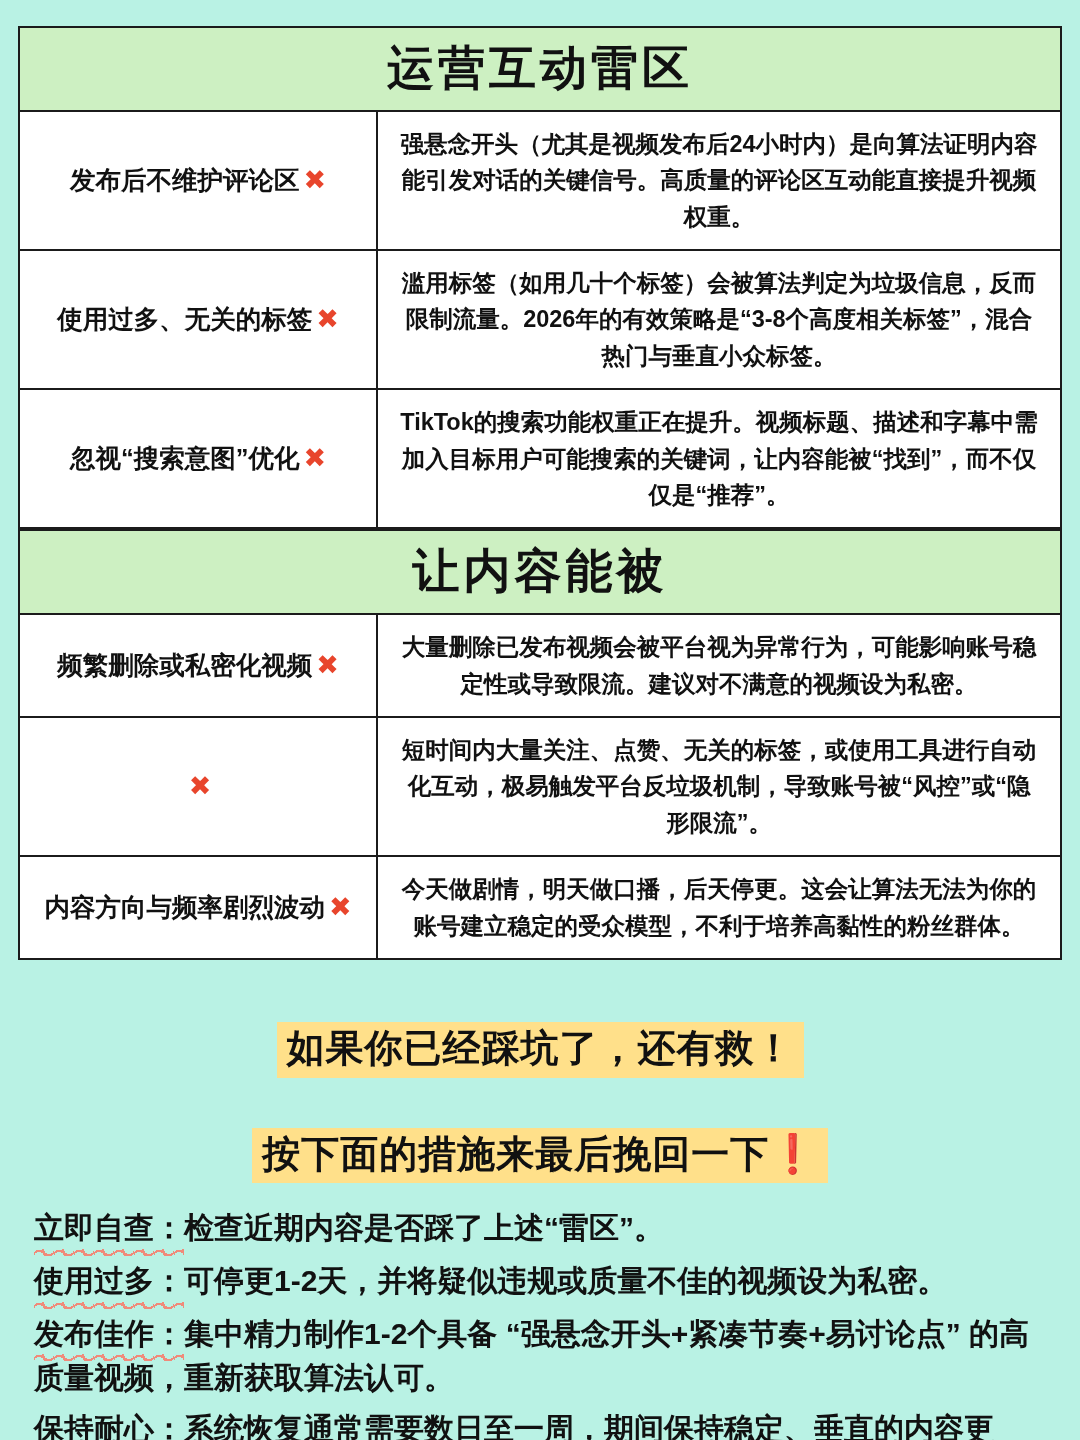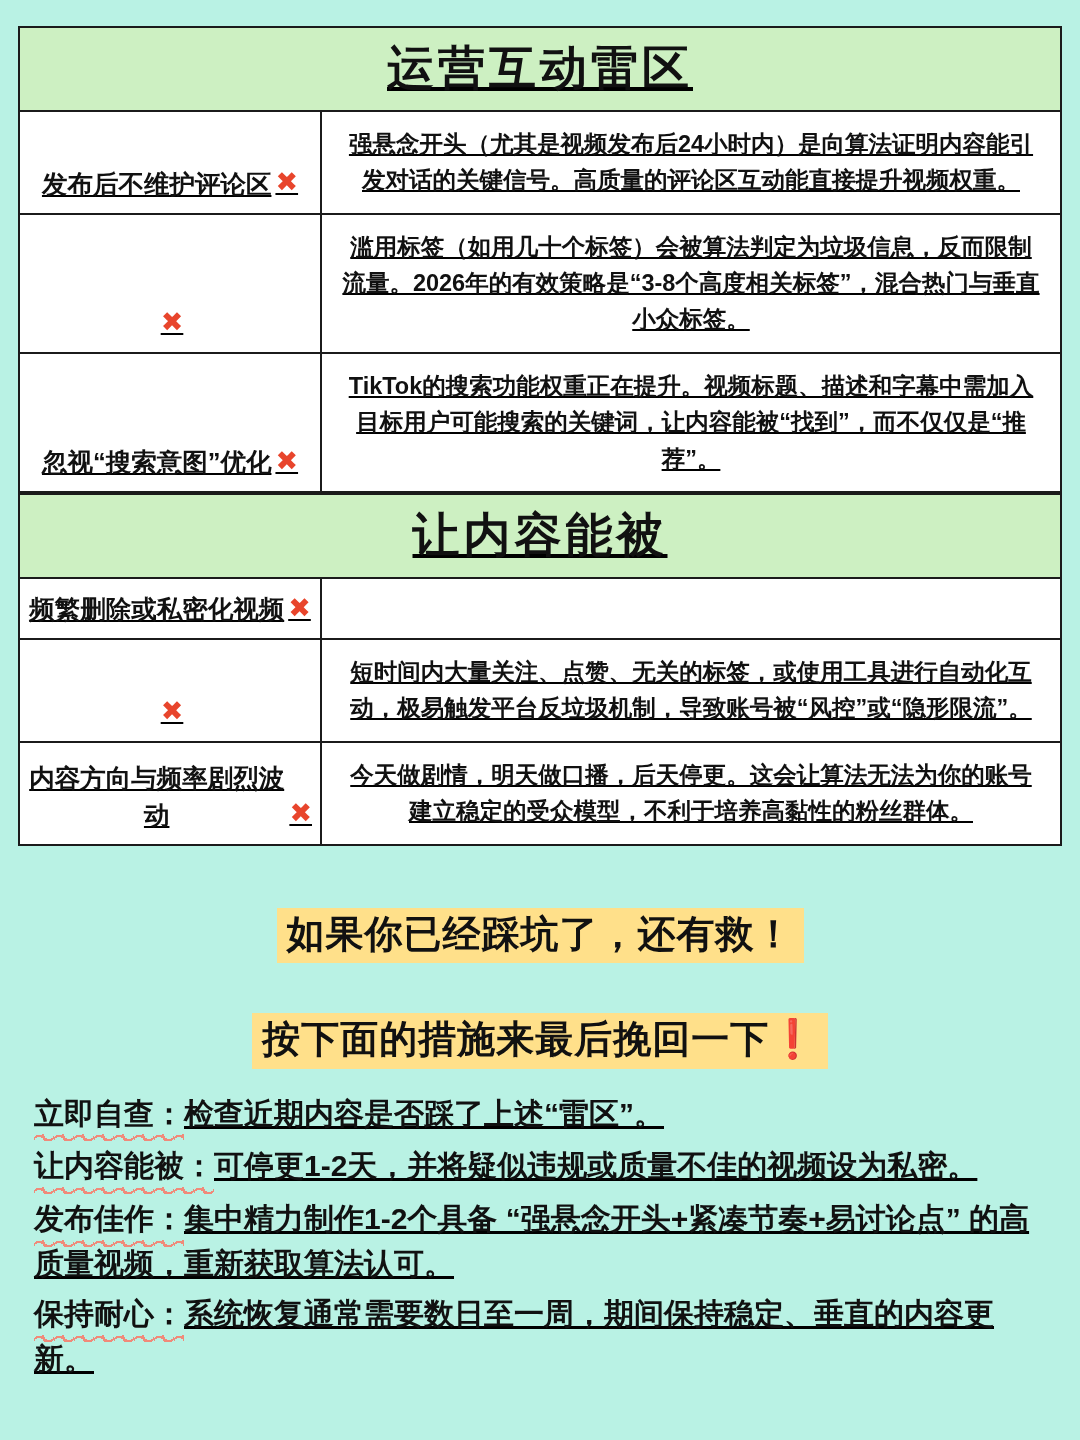--- a/index.html
+++ b/index.html
@@ -12,21 +12,20 @@
     background: #b9f2e4;
     font-family: "Liberation Sans", "DejaVu Sans", sans-serif;
     overflow: hidden;
   }
   .page {
     width: 1080px;
     height: 1440px;
     position: relative;
     box-sizing: border-box;
     padding: 26px 18px 0 18px;
-    text-decoration: underline;
   }
 
   
   .section {
     width: 1044px;
     margin: 0 auto;
     border: 2px solid #1b1b1b;
     border-bottom: none;
     box-sizing: border-box;
     background: #ffffff;
@@ -46,25 +45,25 @@
   }
 
   .row {
     display: flex;
     border-bottom: 2px solid #1b1b1b;
     background: #fff;
   }
   .section.last .row:last-child { border-bottom: none; }
 
   .cell-left {
-    width: 302px;
+    width: 358px;
     box-sizing: border-box;
     border-right: 2px solid #1b1b1b;
     display: flex;
-    align-items: flex-end;
+    align-items: center;
     justify-content: center;
     text-align: center;
     padding: 10px 8px;
     font-weight: bold;
     font-size: 25.5px;
     line-height: 1.45;
     color: #111;
   }
   .cell-left .x {
     color: #e8452c;
@@ -150,20 +149,21 @@
         <span>发布后不维护评论区</span>
           <span class="x">✖</span>
       </div>
       <div class="cell-right">
         <span>强悬念开头（尤其是视频发布后24小时内）是向算法证明内容能引发对话的关键信号。高质量的评论区互动能直接提升视频权重。</span>
       </div>
     </div>
 
     <div class="row">
       <div class="cell-left">
+        <span>使用过多、无关的标签</span>
           <span class="x">✖</span>
       </div>
       <div class="cell-right">
         <span>滥用标签（如用几十个标签）会被算法判定为垃圾信息，反而限制流量。2026年的有效策略是“3-8个高度相关标签”，混合热门与垂直小众标签。</span>
       </div>
     </div>
 
     <div class="row">
       <div class="cell-left">
         <span>忽视“搜索意图”优化</span>
@@ -175,20 +175,23 @@
     </div>
   </div>
 
   <div class="section last">
     <div class="section-title">让内容能被</div>
 
     <div class="row">
       <div class="cell-left">
         <span>频繁删除或私密化视频</span>
           <span class="x">✖</span>
+      </div>
+      <div class="cell-right">
+        <span>大量删除已发布视频会被平台视为异常行为，可能影响账号稳定性或导致限流。建议对不满意的视频设为私密。</span>
       </div>
     </div>
 
     <div class="row">
       <div class="cell-left">
           <span class="x">✖</span>
       </div>
       <div class="cell-right">
         <span>短时间内大量关注、点赞、无关的标签，或使用工具进行自动化互动，极易触发平台反垃圾机制，导致账号被“风控”或“隐形限流”。</span>
       </div>
@@ -208,21 +211,21 @@
   <div class="cta">
     <div class="cta-line">如果你已经踩坑了，还有救！</div><br>
     <div class="cta-line"><span>按下面的措施来最后挽回一下</span><span class="excl">❗</span></div>
   </div>
 
   <div class="steps">
     <div class="step">
       <span class="label">立即自查：</span><span>检查近期内容是否踩了上述“雷区”。</span>
     </div>
     <div class="step">
-      <span class="label">让内容能被：</span><span>可停更1-2天，并将疑似违规或质量不佳的视频设为私密。</span>
+      <span class="label">使用过多：</span><span>可停更1-2天，并将疑似违规或质量不佳的视频设为私密。</span>
     </div>
     <div class="step">
       <span class="label">发布佳作：</span><span>集中精力制作1-2个具备 “强悬念开头+紧凑节奏+易讨论点” 的高质量视频，重新获取算法认可。</span>
     </div>
     <div class="step">
       <span class="label">保持耐心：</span><span>系统恢复通常需要数日至一周，期间保持稳定、垂直的内容更新。</span>
     </div>
   </div>
 
 </div>

